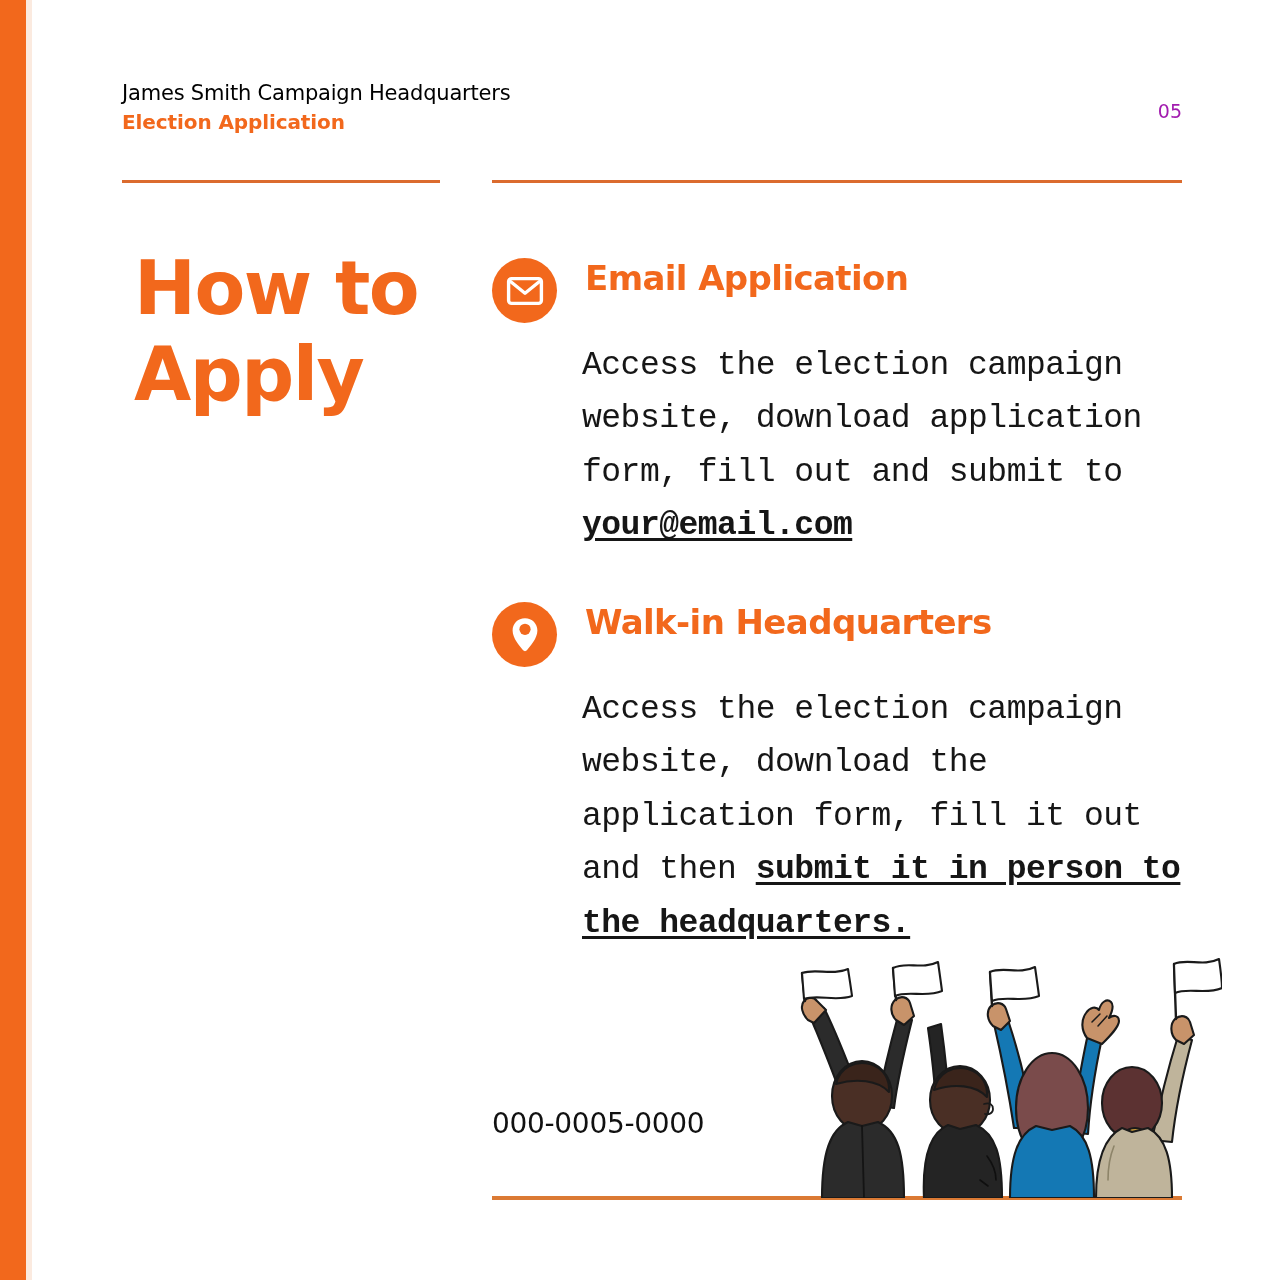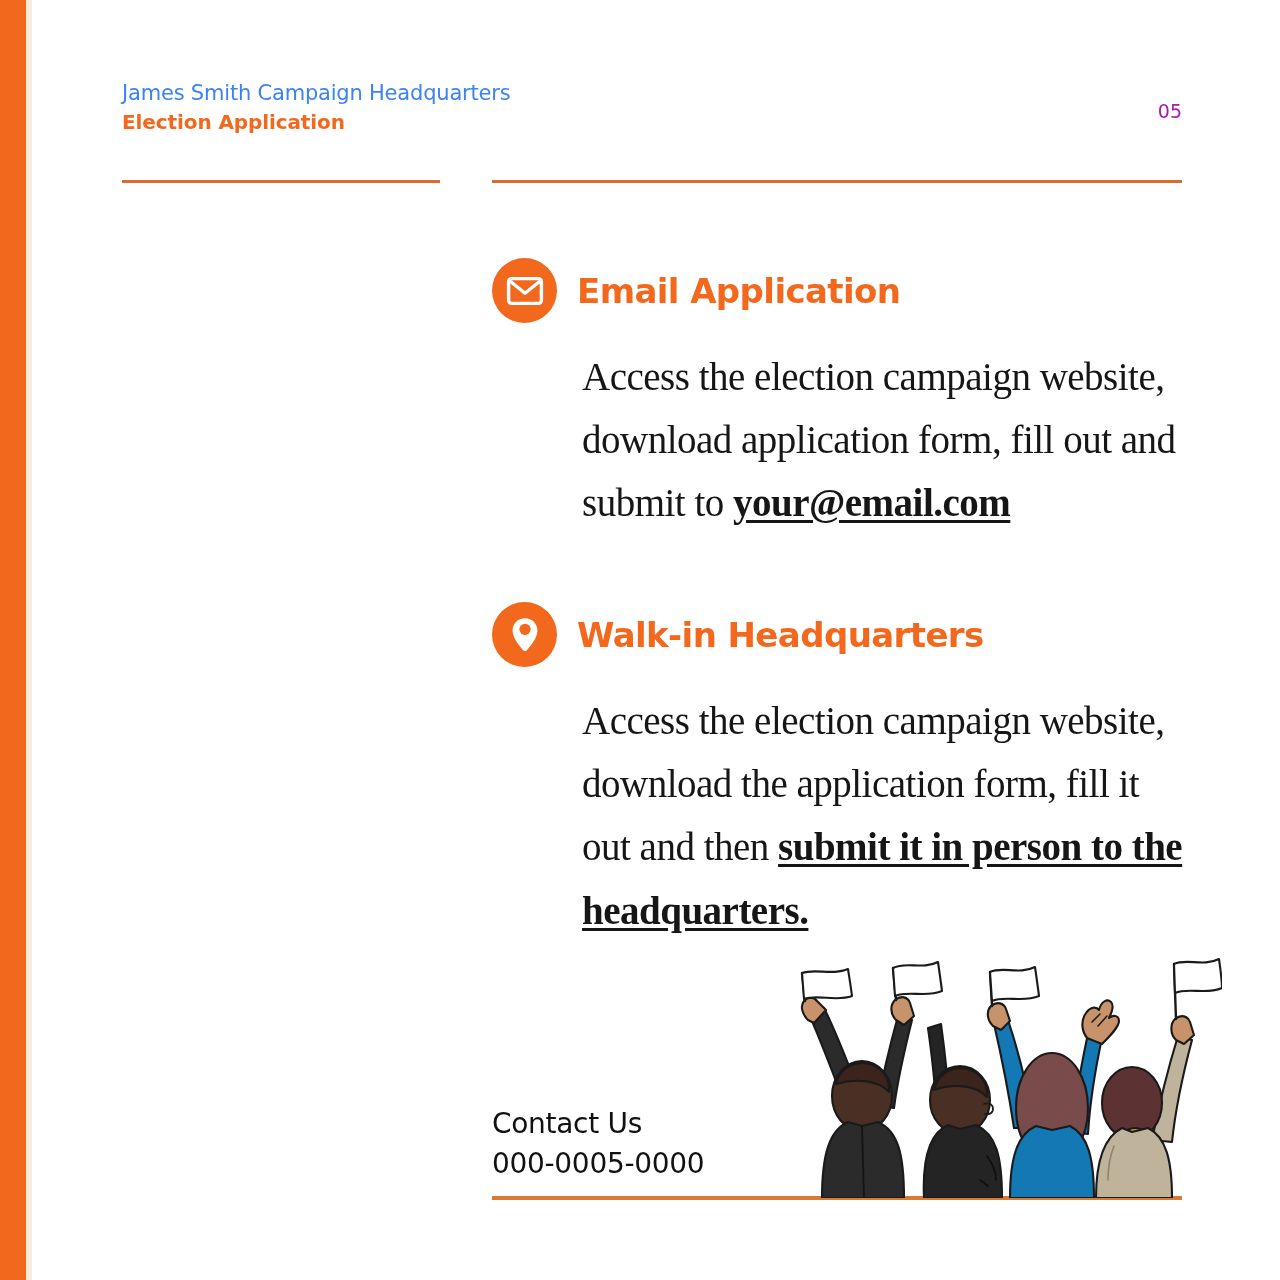--- a/index.html
+++ b/index.html
@@ -40,21 +40,21 @@
   .header {
     position: absolute;
     left: 122px;
     top: 80px;
     width: 1060px;
   }
   .hdr-org {
     font-family: "DejaVu Sans", sans-serif;
     font-size: 21px;
     letter-spacing: -0.2px;
-    color: #3b82f6;
+    color: #000000;
     line-height: 1.3;
   }
   .hdr-sub {
     font-family: "DejaVu Sans", sans-serif;
     font-size: 20px;
     font-weight: bold;
     color: #F2681C;
     line-height: 1.35;
     letter-spacing: -0.1px;
     margin-top: 2px;
@@ -92,46 +92,45 @@
     letter-spacing: -1.5px;
   }
 
   
   .block { position: absolute; left: 492px; width: 700px; }
   .block-email  { top: 258px; }
   .block-walkin { top: 602px; }
 
   .block-head {
     display: flex;
-    align-items: center;
-    gap: 20px;
+    gap: 28px;
   }
   .icon-circle {
     flex: 0 0 auto;
     width: 65px;
     height: 65px;
     border-radius: 50%;
     background: #F2681C;
     display: flex;
     align-items: center;
     justify-content: center;
   }
   .block-title {
     font-family: "DejaVu Sans", sans-serif;
     font-weight: bold;
     font-size: 34px;
     color: #F2681C;
     letter-spacing: -0.6px;
     white-space: nowrap;
   }
   .block-body {
-    margin-top: 22px;
+    margin-top: 16px;
     margin-left: 90px;
-    font-family: Liberation Serif, serif;
-    font-size: 39px;
+    font-family: Liberation Mono, monospace;
+    font-size: 33px;
     line-height: 1.62;
     color: #161616;
     letter-spacing: -0.5px;
     max-width: 615px;
   }
   .block-body .emph {
     font-weight: bold;
     text-decoration: underline;
     text-underline-offset: 4px;
   }
@@ -170,20 +169,21 @@
 
   <div class="header">
     <div class="hdr-org">James Smith Campaign Headquarters</div>
     <div class="hdr-sub">Election Application</div>
     <div class="page-num">05</div>
   </div>
 
   <div class="rule rule-left"></div>
   <div class="rule rule-right"></div>
 
+  <div class="big-title">How to Apply</div>
 
   <div class="block block-email">
     <div class="block-head">
       <span class="icon-circle">
         <svg width="38" height="30" viewBox="0 0 38 30" aria-hidden="true">
           <rect x="2.6" y="2.6" width="32.8" height="24.8" rx="3" ry="3" fill="none" stroke="#ffffff" stroke-width="3.4"></rect>
           <path d="M4.5 5.5 L19 17.2 L33.5 5.5" fill="none" stroke="#ffffff" stroke-width="3.4" stroke-linecap="round" stroke-linejoin="round"></path>
         </svg>
       </span>
       <span class="block-title">Email Application</span>
@@ -274,19 +274,18 @@
 
         <path d="M383 208 C398 214 404 232 398 250 C392 266 376 270 369 258 C362 244 368 216 383 208 Z" fill="#5C3232"></path>
 
         <path d="M344 270 C344 230 354 208 370 200 L380 204 L396 200 C414 209 420 232 420 270 Z" fill="#BFB49B"></path>
         <path d="M362 218 C358 228 356 240 356 252" fill="none" stroke="#8d8469" stroke-width="1.6"></path>
       </g>
     </svg>
   </div>
 
   <div class="contact">
-    <div>Contact Us</div>
     <div>000-0005-0000</div>
   </div>
 
   <div class="rule rule-bottom"></div>
 
 </div>
 
 </body></html>

